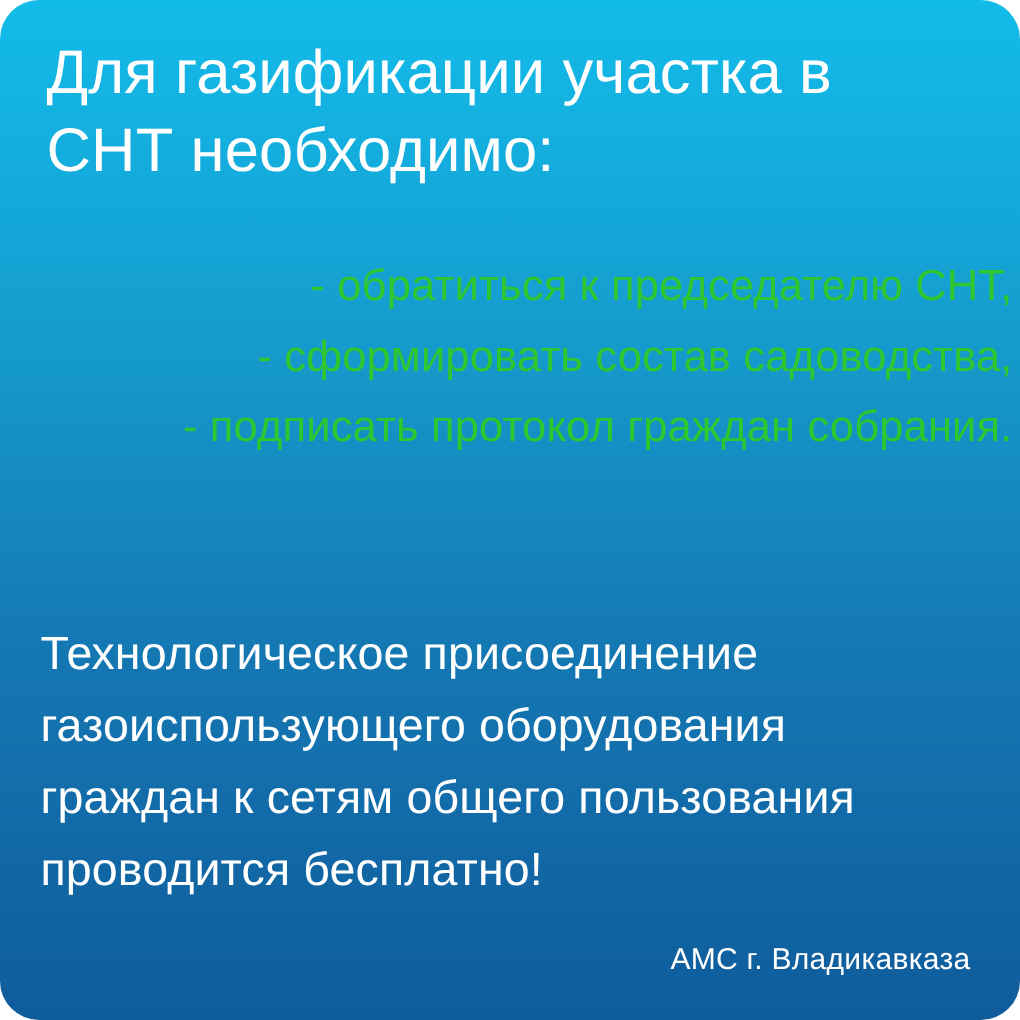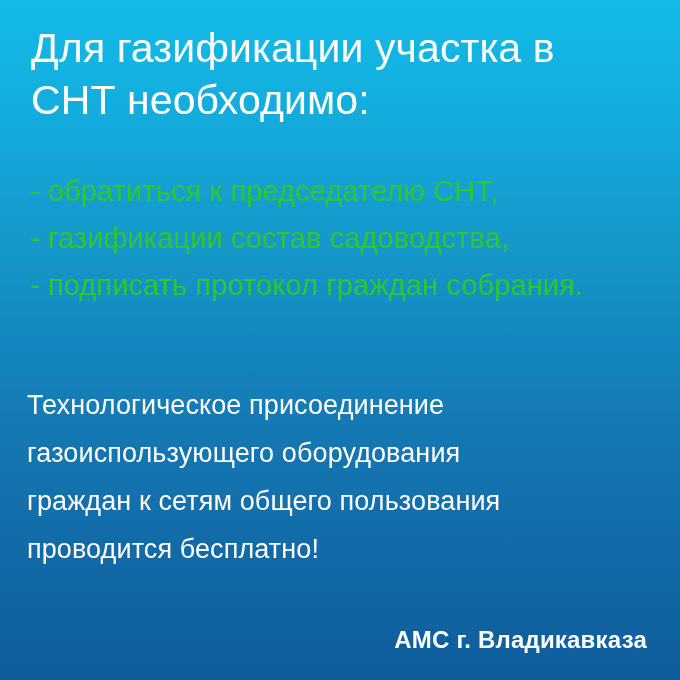--- a/index.html
+++ b/index.html
@@ -23,20 +23,21 @@
         #12bbe8 0%,
         #13b4e3 8%,
         #14a7d8 22%,
         #1596c8 38%,
         #1587c0 50%,
         #1479b4 62%,
         #1370ac 74%,
         #1166a4 86%,
         #0f5c9c 100%);
     overflow: hidden;
+    border-radius: 26px;
   }
 
   
   .heading {
     position: absolute;
     left: 31px;
     top: 22px;
     width: 600px;
     color: #ffffff;
     font-size: 41px;
@@ -48,68 +49,69 @@
 
   
   .green-list {
     position: absolute;
     left: 30px;
     top: 168px;
     width: 645px;
     list-style: none;
     margin: 0;
     padding: 0;
+    text-align: right;
   }
   .green-list li {
     color: #2fc72f;
     font-size: 29px;
     font-weight: 400;
     line-height: 47px;
     white-space: nowrap;
     letter-spacing: 0.1px;
   }
 
   
   .paragraph {
     position: absolute;
     left: 27px;
-    top: 381px;
+    top: 412px;
     width: 640px;
     color: #ffffff;
-    font-size: 27px;
+    font-size: 31px;
     font-weight: 400;
     line-height: 48px;
     letter-spacing: 0.1px;
     white-space: pre-line;
   }
 
   
   .footer {
     position: absolute;
     right: 33px;
     bottom: 28px;
     color: #ffffff;
-    font-size: 24px;
-    font-weight: 700;
+    font-size: 20px;
+    font-weight: 400;
     letter-spacing: 0.2px;
     line-height: 24px;
     text-align: center;
   }
 </style>
 </head>
 <body>
 
 <div id="poster">
 
   <div class="heading">Для газификации участка в
 СНТ необходимо:</div>
 
   <ul class="green-list">
     <li>- обратиться к председателю СНТ,</li>
-    <li>- газификации состав садоводства,</li>
+    <li>- сформировать состав садоводства,</li>
     <li>- подписать протокол граждан собрания.</li>
   </ul>
 
   <div class="paragraph">Технологическое присоединение
 газоиспользующего оборудования
 граждан к сетям общего пользования
 проводится бесплатно!</div>
 
   <div class="footer">АМС г. Владикавказа</div>
 

